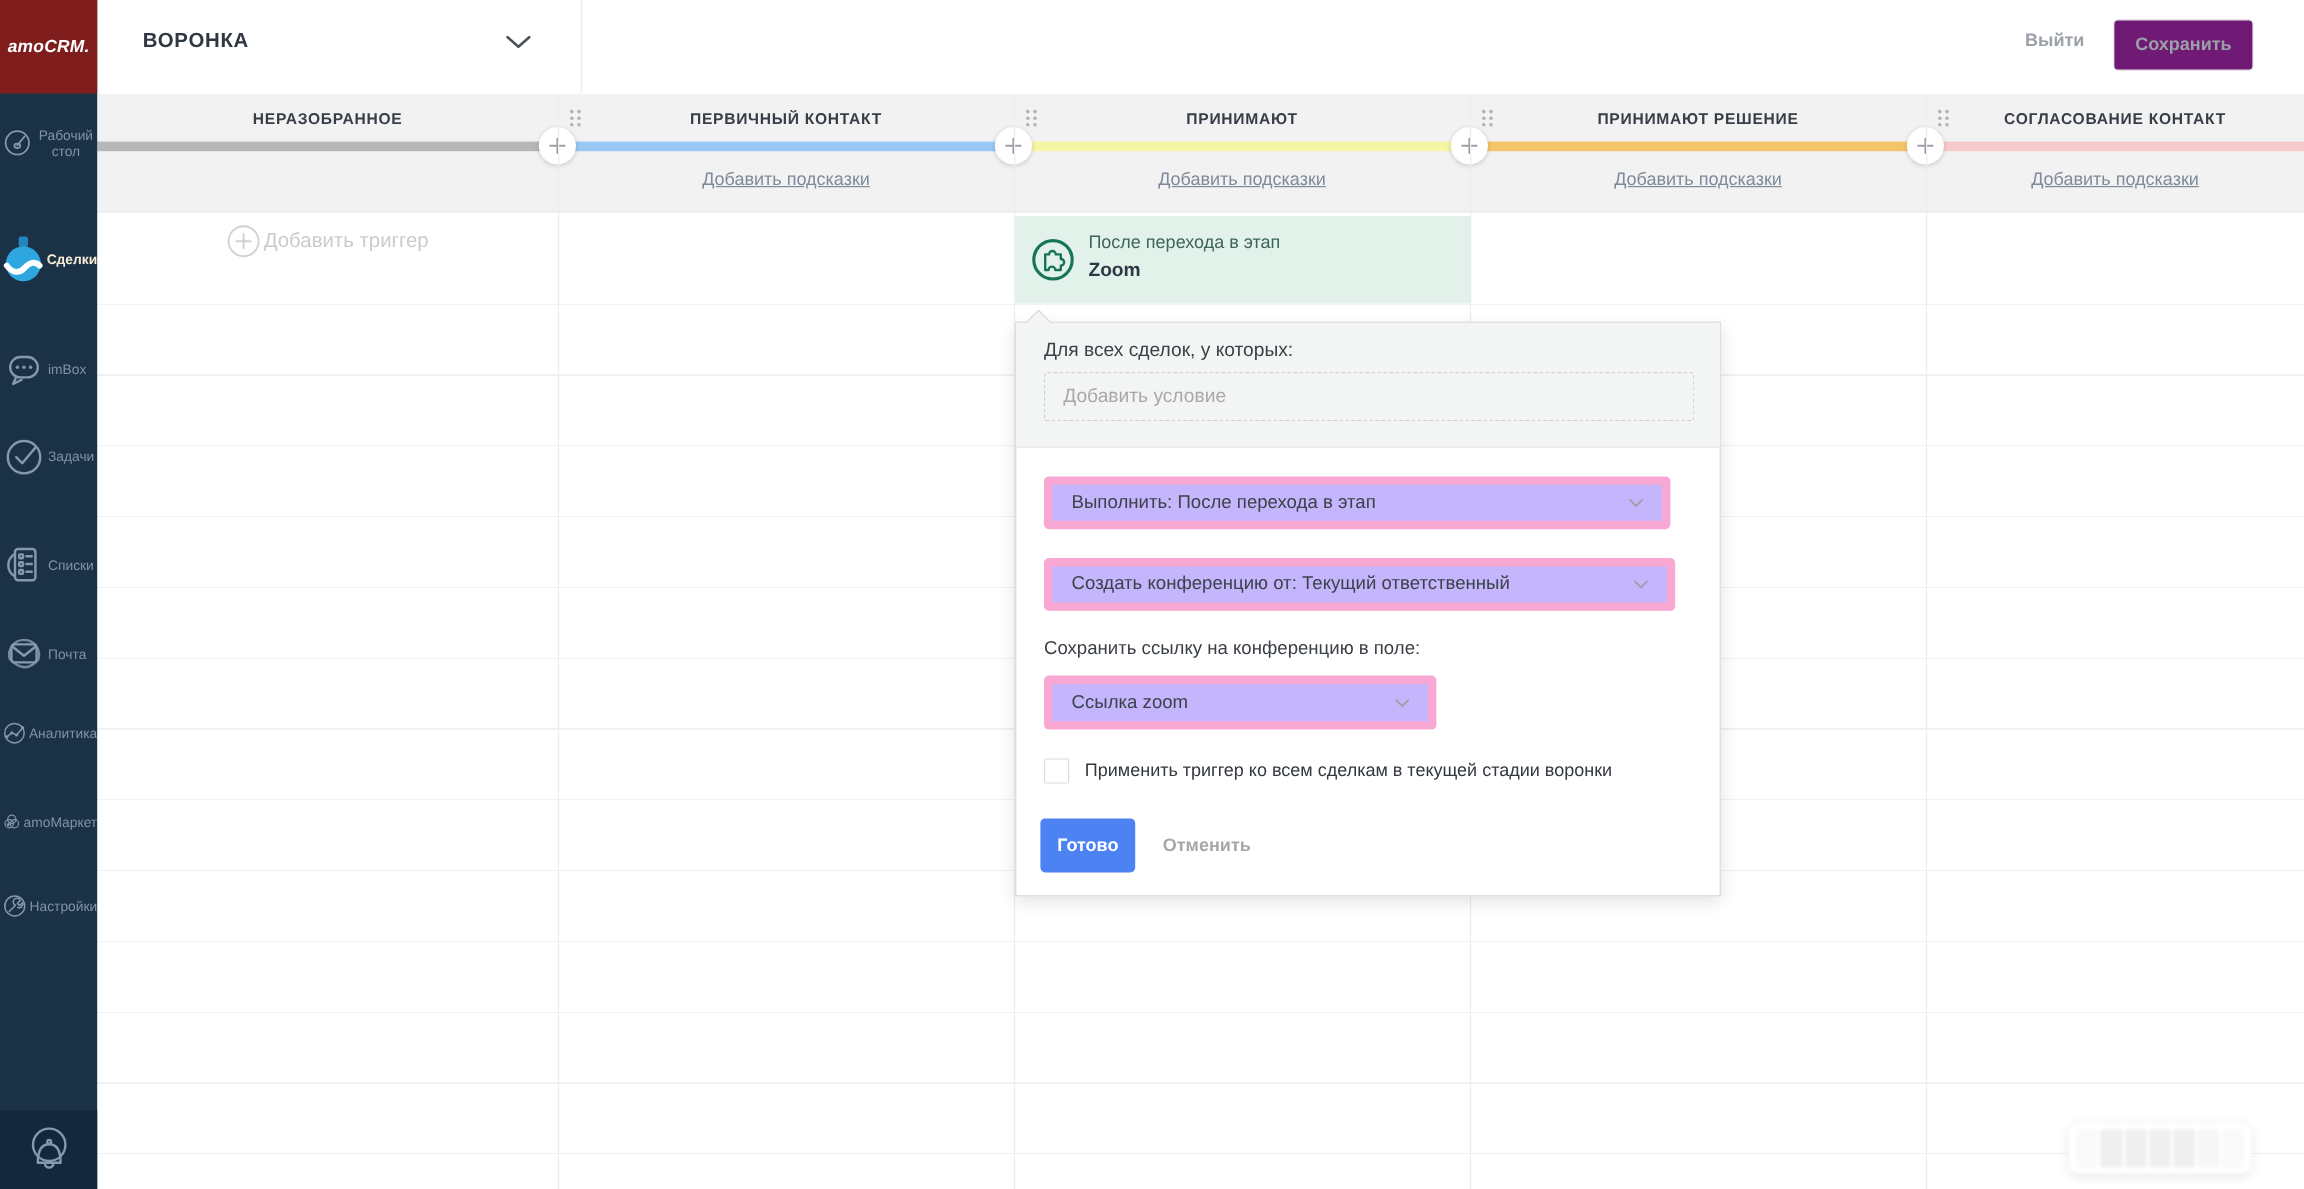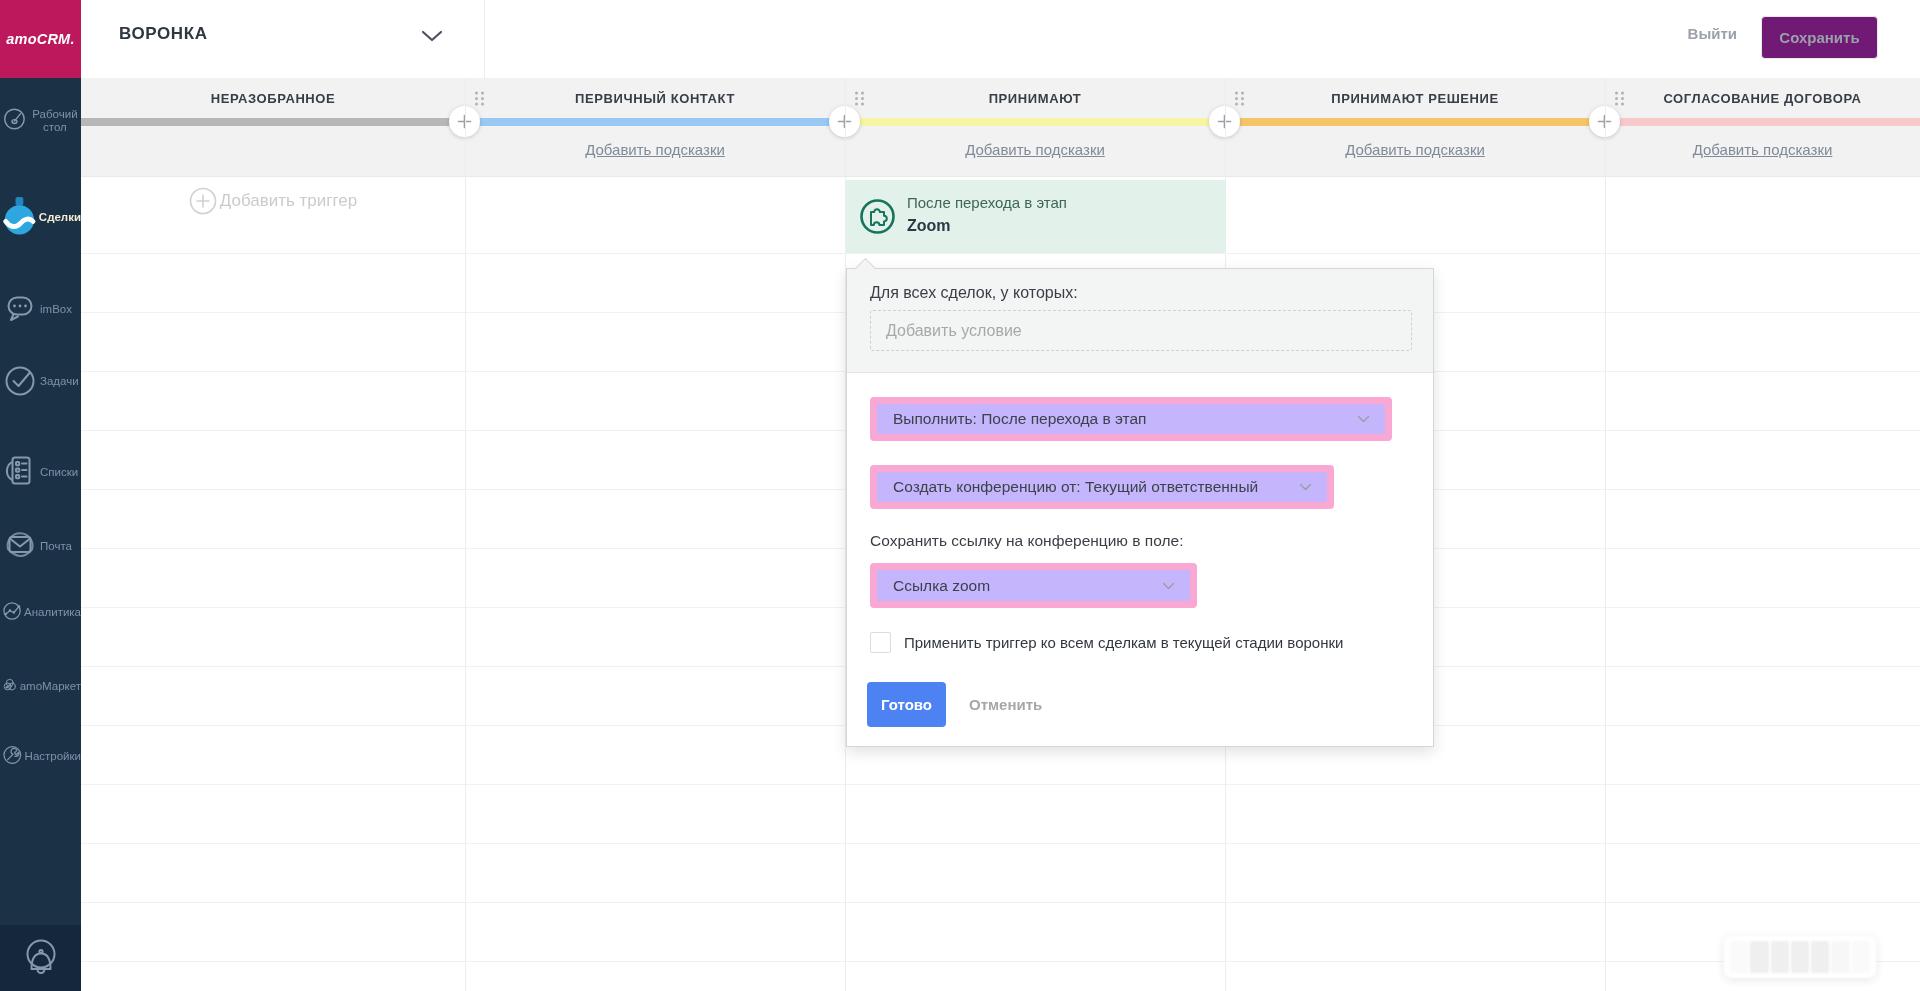--- a/index.html
+++ b/index.html
@@ -2,21 +2,21 @@
 <html lang="ru"><head>
 <meta charset="utf-8">
 <title>amoCRM — Воронка</title>
 <style>
   * { margin:0; padding:0; box-sizing:border-box; }
   html,body { width:1920px; height:991px; overflow:hidden; }
   body { font-family:"Liberation Sans", sans-serif; background:#fff; position:relative; color:#333; }
 
   
   .sidebar { position:absolute; left:0; top:0; width:81px; height:991px; background:#1b3246; z-index:30; }
-  .logo { position:absolute; left:0; top:0; width:81px; height:78px; background:#be185d;
+  .logo { position:absolute; left:0; top:0; width:81px; height:78px; background:#7f1d1d;
           display:flex; align-items:center; justify-content:center; }
   .logo span { color:#fff; font-size:14.5px; font-weight:700; font-style:italic; letter-spacing:.2px; }
   .nav-item { position:absolute; left:0; width:81px; display:flex; flex-direction:row; align-items:center; cursor:pointer; }
   .nav-item .lbl { margin-top:3px; font-size:11.5px; line-height:13px; color:#7e92a8; text-align:center; }
   .nav-item.active .lbl { color:#f3ebd3; font-weight:700; }
   .nico { stroke:#8499ae; fill:none; stroke-width:2; stroke-linecap:round; stroke-linejoin:round; }
   .bell-zone { position:absolute; left:0; top:925px; width:81px; height:66px; background:#15283b;
                display:flex; align-items:center; justify-content:center; cursor:pointer; }
 
   
@@ -65,21 +65,21 @@
   .cond-label { position:absolute; left:23px; top:15px; font-size:16px; color:#3a3f46; }
   .cond-input { position:absolute; left:23px; top:41px; width:542px; height:41px; background:transparent;
                 border:1px dashed #cfcfd1; border-radius:3px; font-family:"Liberation Sans",sans-serif;
                 font-size:16px; color:#555; padding:0 15px; outline:none; }
   .cond-input::placeholder { color:#a8a8aa; }
   .dropdown { position:absolute; background:#c4b5fd; border:7px solid #f9a8d4; border-radius:4px; cursor:pointer;
               display:flex; align-items:center; }
   .dropdown .dd-text { font-size:15.5px; color:#3c424a; padding-left:16px; flex:1; white-space:nowrap; overflow:hidden; }
   .dropdown .dd-chev { margin-right:15px; display:flex; }
   .dd1 { left:23px; top:128px; width:522px; height:44px; }
-  .dd2 { left:23px; top:196px; width:464px; height:44px; }
+  .dd2 { left:23px; top:196px; width:526px; height:44px; }
   .dd3 { left:23px; top:294px; width:327px; height:45px; }
   .save-link-label { position:absolute; left:23px; top:263px; font-size:15.5px; color:#3a3f46; }
   .chk-row { position:absolute; left:23px; top:363px; display:flex; align-items:center; gap:13px; cursor:pointer; }
   .chk-box { width:21px; height:21px; background:#fff; border:1px solid #dcdcde; border-radius:2px; flex:none; }
   .chk-label { font-size:15px; color:#33383f; }
   .done-btn { position:absolute; left:20px; top:413px; width:79px; height:45px; background:#4d82f3; border:none;
               border-radius:4px; color:#fff; font-family:"Liberation Sans",sans-serif; font-size:15px; font-weight:700; cursor:pointer; }
   .cancel-btn { position:absolute; left:114px; top:413px; height:45px; display:flex; align-items:center;
                 font-size:15px; font-weight:700; color:#a5a7aa; cursor:pointer; padding:0 8px; }
 
@@ -257,21 +257,21 @@
   <svg class="drag-handle" style="left:1532px;" width="13" height="17" viewBox="0 0 13 17">
     <g fill="#aeb2b6">
         <circle cx="3.5" cy="3" r="1.5"></circle>
         <circle cx="9.5" cy="3" r="1.5"></circle>
         <circle cx="3.5" cy="8.5" r="1.5"></circle>
         <circle cx="9.5" cy="8.5" r="1.5"></circle>
         <circle cx="3.5" cy="14" r="1.5"></circle>
         <circle cx="9.5" cy="14" r="1.5"></circle>
       </g>
   </svg>
-  <div class="stage-title" style="left:1524px; width:315px;">СОГЛАСОВАНИЕ ДОГОВОРА</div>
+  <div class="stage-title" style="left:1524px; width:315px;">СОГЛАСОВАНИЕ КОНТАКТ</div>
   <div class="stage-bar" style="left: 1524px; width: 315px; background: rgb(248, 201, 203);"></div>
   <div class="stage-hint" style="left:1524px; width:315px;">Добавить подсказки</div>
 
   <div class="plus-btn" style="left:368px; top:28px;">
     <svg width="15" height="15" viewBox="0 0 15 15">
         <path d="M7.5 1.5 V13.5 M1.5 7.5 H13.5" stroke="#9aa0a6" stroke-width="1.6" stroke-linecap="round"></path>
       </svg>
   </div>
   <div class="plus-btn" style="left:748px; top:28px;">
     <svg width="15" height="15" viewBox="0 0 15 15">

